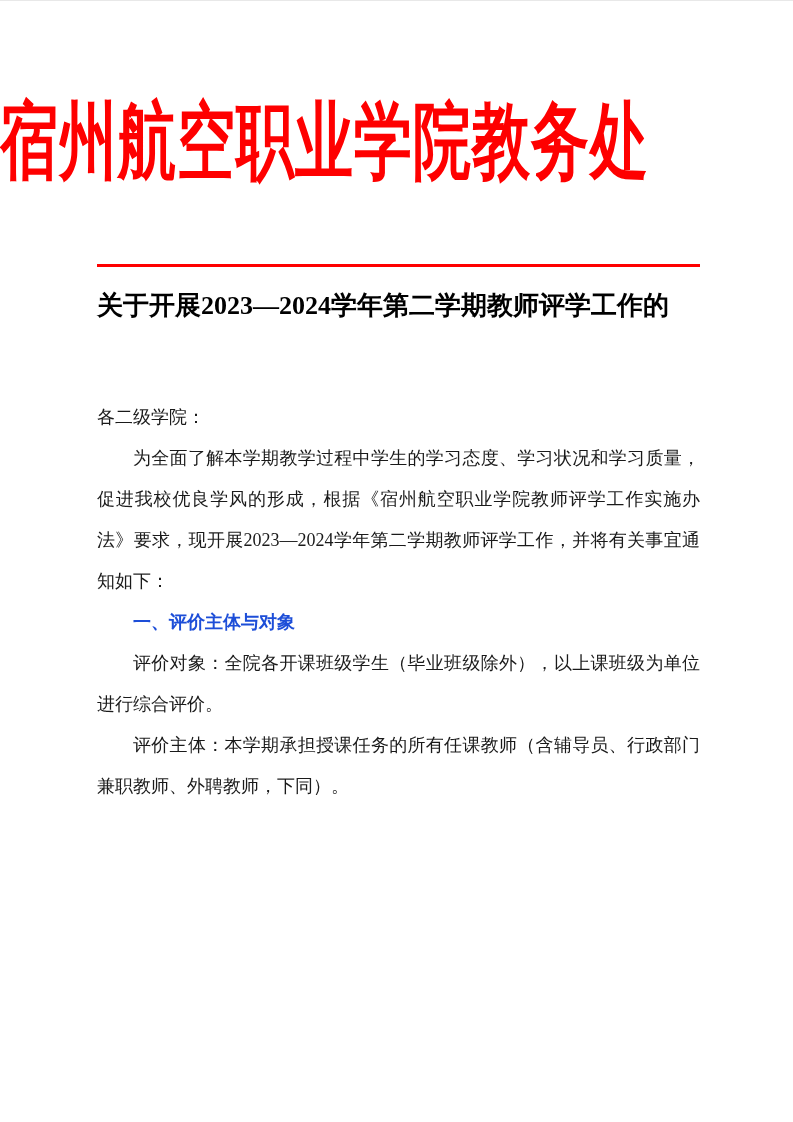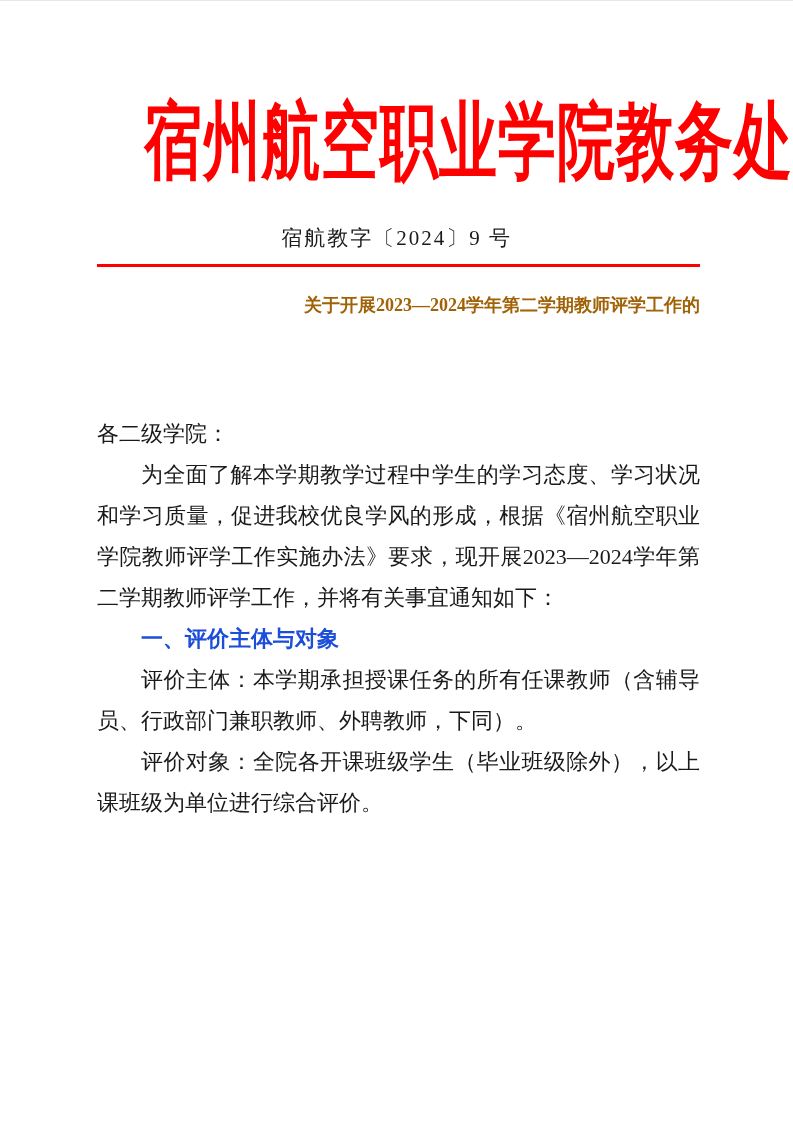--- a/index.html
+++ b/index.html
@@ -15,21 +15,21 @@
     overflow: hidden;
     border-top: 1px solid #e8e8e8;
     font-family: "Liberation Serif", serif;
     color: #1a1a1a;
   }
   .agency-header {
     position: absolute;
     top: 99px;
     left: 0;
     width: 100%;
-    text-align: right;
+    text-align: left;
     white-space: nowrap;
   }
   .agency-header-text {
     display: inline-block;
     font-size: 58px;
     line-height: 58px;
     font-weight: bold;
     letter-spacing: 1px;
     transform: scaleY(1.45);
     transform-origin: top center;
@@ -51,32 +51,32 @@
     top: 263px;
     left: 97px;
     width: 603px;
     height: 3px;
   }
   .notice-title {
     position: absolute;
     top: 282px;
     left: 97px;
     width: 603px;
-    text-align: right;
-    font-size: 18px;
+    text-align: left;
+    font-size: 26px;
     font-weight: bold;
     line-height: 45px;
-    color: #a16207;
+    color: #000000;
   }
   .doc-body {
     position: absolute;
-    top: 412px;
+    top: 396px;
     left: 97px;
     width: 603px;
-    font-size: 22px;
+    font-size: 18px;
     line-height: 41px;
     text-align: justify;
     color: #1a1a1a;
   }
   .doc-body p {
     margin: 0;
     padding: 0;
     text-indent: 2em;
   }
   .doc-body p.salutation {
@@ -90,29 +90,28 @@
 </style>
 </head>
 <body>
 
 <div class="page">
 
   <div class="agency-header">
     <span class="agency-header-text" style="color: rgb(254, 0, 0);">宿州航空职业学院教务处</span>
   </div>
 
-  <div class="doc-number">宿航教字〔2024〕9 号</div>
 
   <div class="red-line" style="background: rgb(254, 0, 0);"></div>
 
   <div class="notice-title">
     <div>关于开展2023—2024学年第二学期教师评学工作的</div>
   </div>
 
   <div class="doc-body">
     <p class="salutation">各二级学院：</p>
     <p>为全面了解本学期教学过程中学生的学习态度、学习状况和学习质量，促进我校优良学风的形成，根据《宿州航空职业学院教师评学工作实施办法》要求，现开展2023—2024学年第二学期教师评学工作，并将有关事宜通知如下：</p>
     <p class="section-heading">一、评价主体与对象</p>
+    <p>评价对象：全院各开课班级学生（毕业班级除外），以上课班级为单位进行综合评价。</p>
     <p>评价主体：本学期承担授课任务的所有任课教师（含辅导员、行政部门兼职教师、外聘教师，下同）。</p>
-    <p>评价对象：全院各开课班级学生（毕业班级除外），以上课班级为单位进行综合评价。</p>
   </div>
 
 </div>
 
 </body></html>

